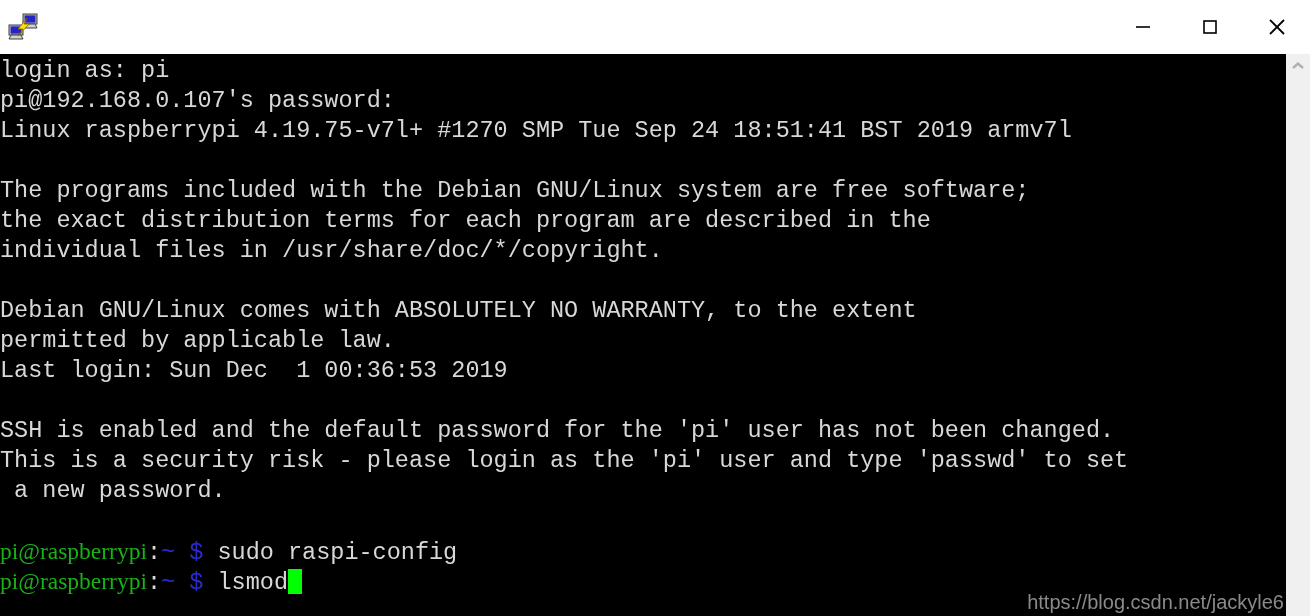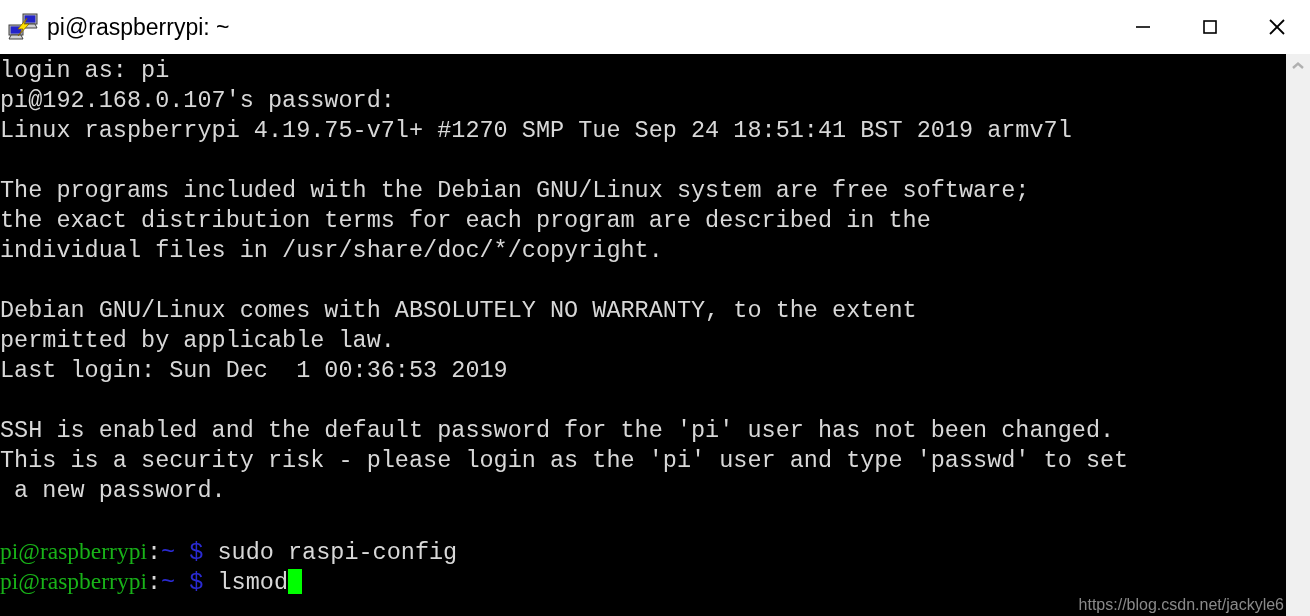--- a/index.html
+++ b/index.html
@@ -154,21 +154,21 @@
     align-items: center;
     justify-content: center;
   }
 
   
   #watermark {
     position: absolute;
     right: 26px;
     bottom: 2px;
     font-family: "Liberation Sans", sans-serif;
-    font-size: 16px;
+    font-size: 20px;
     color: #8a8a8a;
     white-space: nowrap;
     pointer-events: none;
     z-index: 5;
   }
 </style>
 </head>
 <body>
 
 <div id="app-window">
@@ -179,21 +179,20 @@
       <rect x="17" y="4" width="14" height="10" fill="#b8b8b8" stroke="#404040" stroke-width="1"></rect>
       <rect x="18.6" y="5.4" width="10.8" height="7.2" fill="#2323c8"></rect>
       <polygon points="19,14 29,14 31,18 17,18" fill="#d0d0d0" stroke="#404040" stroke-width="1"></polygon>
 
       <rect x="3" y="15" width="14" height="10" fill="#b8b8b8" stroke="#404040" stroke-width="1"></rect>
       <rect x="4.6" y="16.4" width="10.8" height="7.2" fill="#2323c8"></rect>
       <polygon points="5,25 15,25 17,29 3,29" fill="#d0d0d0" stroke="#404040" stroke-width="1"></polygon>
 
       <polygon points="21,8 12,19 17,19 12,26 23,14 18,14" fill="#ffe000" stroke="#806000" stroke-width="0.8"></polygon>
     </svg>
-    <div id="window-title">pi@raspberrypi: ~</div>
 
     <div id="window-controls">
       <button class="win-btn">
         <svg width="22" height="22" viewBox="0 0 22 22">
           <line x1="4" y1="11" x2="18" y2="11" stroke="#000000" stroke-width="1.6"></line>
         </svg>
       </button>
       <button class="win-btn">
         <svg width="22" height="22" viewBox="0 0 22 22">
           <rect x="5" y="5" width="12" height="12" fill="none" stroke="#000000" stroke-width="1.6"></rect>

